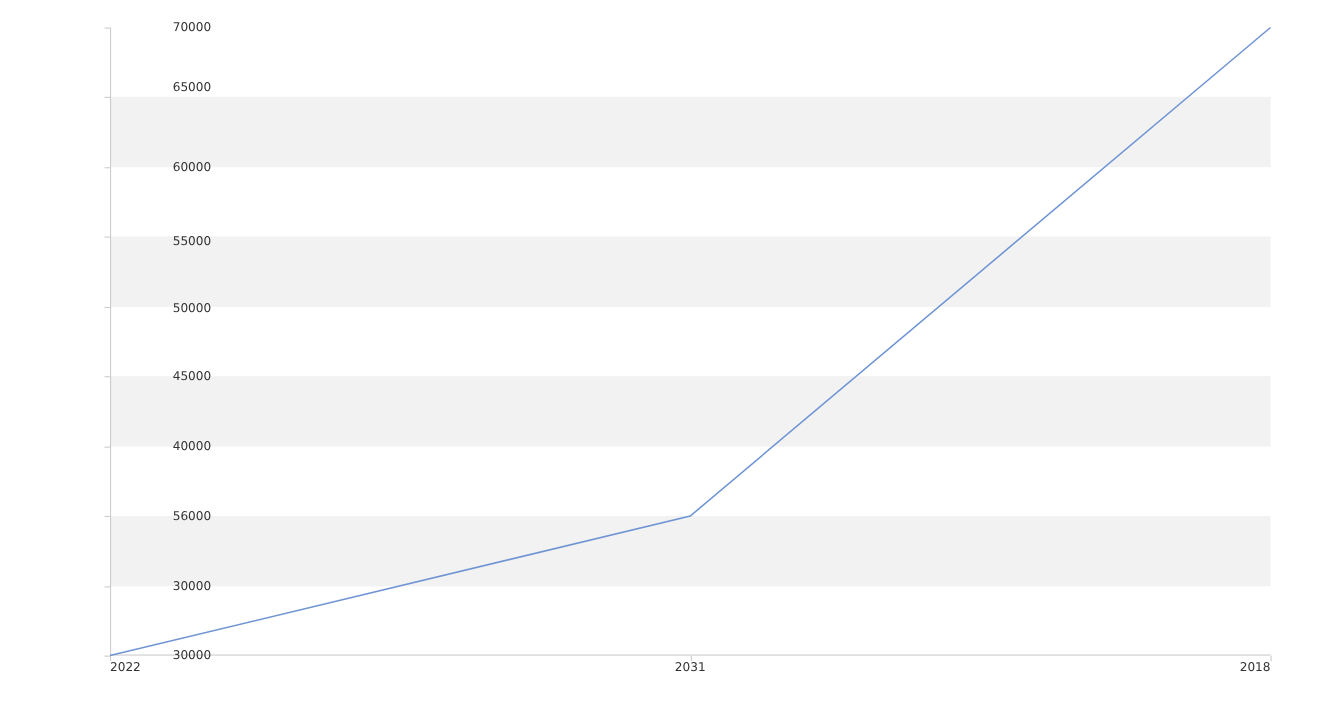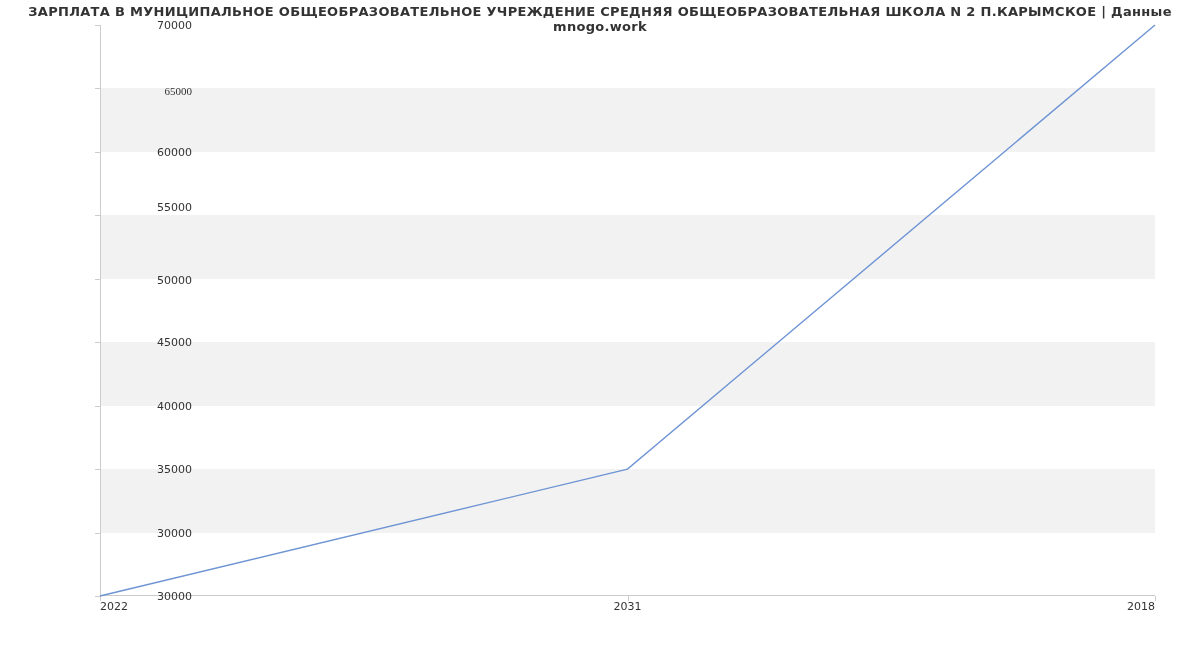--- a/index.html
+++ b/index.html
@@ -95,44 +95,43 @@
     fill: none;
     stroke: #6f94d4;
     stroke-width: 1.4;
   }
 </style>
 </head>
 <body>
 
 <div class="wrap">
 
-  <div class="title">ЗАРПЛАТА В МУНИЦИПАЛЬНОЕ ОБЩЕОБРАЗОВАТЕЛЬНОЕ УЧРЕЖДЕНИЕ СРЕДНЯЯ ОБЩЕОБРАЗОВАТЕЛЬНАЯ ШКОЛА N 2 П.КАРЫМСКОЕ | Данные mnogo.work</div>
 
   <div class="plot">
 
     <div class="band" style="top: 444.111px; height: 63.4444px;"></div>
 
     <div class="band" style="top: 317.222px; height: 63.4444px;"></div>
 
     <div class="band" style="top: 190.333px; height: 63.4444px;"></div>
 
     <div class="band" style="top: 63.4444px; height: 63.4444px;"></div>
 
     <div class="axis-line x-axis"></div>
     <div class="axis-line y-axis"></div>
 
     <div class="ytick-label" style="top: 571px;">30000</div>
     <div class="ytick-label" style="top: 507.556px;">30000</div>
-    <div class="ytick-label" style="top: 444.111px;">35000</div>
+    <div class="ytick-label" style="top: 444.111px;">56000</div>
     <div class="ytick-label" style="top: 380.667px;">40000</div>
     <div class="ytick-label" style="top: 317.222px;">45000</div>
     <div class="ytick-label" style="top: 255px;">50000</div>
-    <div class="ytick-label" style="top: 182px;">55000</div>
+    <div class="ytick-label" style="top: 194px;">55000</div>
     <div class="ytick-label" style="top: 126.889px;">60000</div>
-    <div class="ytick-label" style="top: 66px; font-family: Liberation Serif, serif;">65000</div>
+    <div class="ytick-label" style="top: 54px;">65000</div>
     <div class="ytick-label" style="top: 0px;">70000</div>
 
     <div class="ytick-mark" style="top: 571px;"></div>
     <div class="ytick-mark" style="top: 507.556px;"></div>
     <div class="ytick-mark" style="top: 444.111px;"></div>
     <div class="ytick-mark" style="top: 380.667px;"></div>
     <div class="ytick-mark" style="top: 317.222px;"></div>
     <div class="ytick-mark" style="top: 253.778px;"></div>
     <div class="ytick-mark" style="top: 190.333px;"></div>
     <div class="ytick-mark" style="top: 126.889px;"></div>

